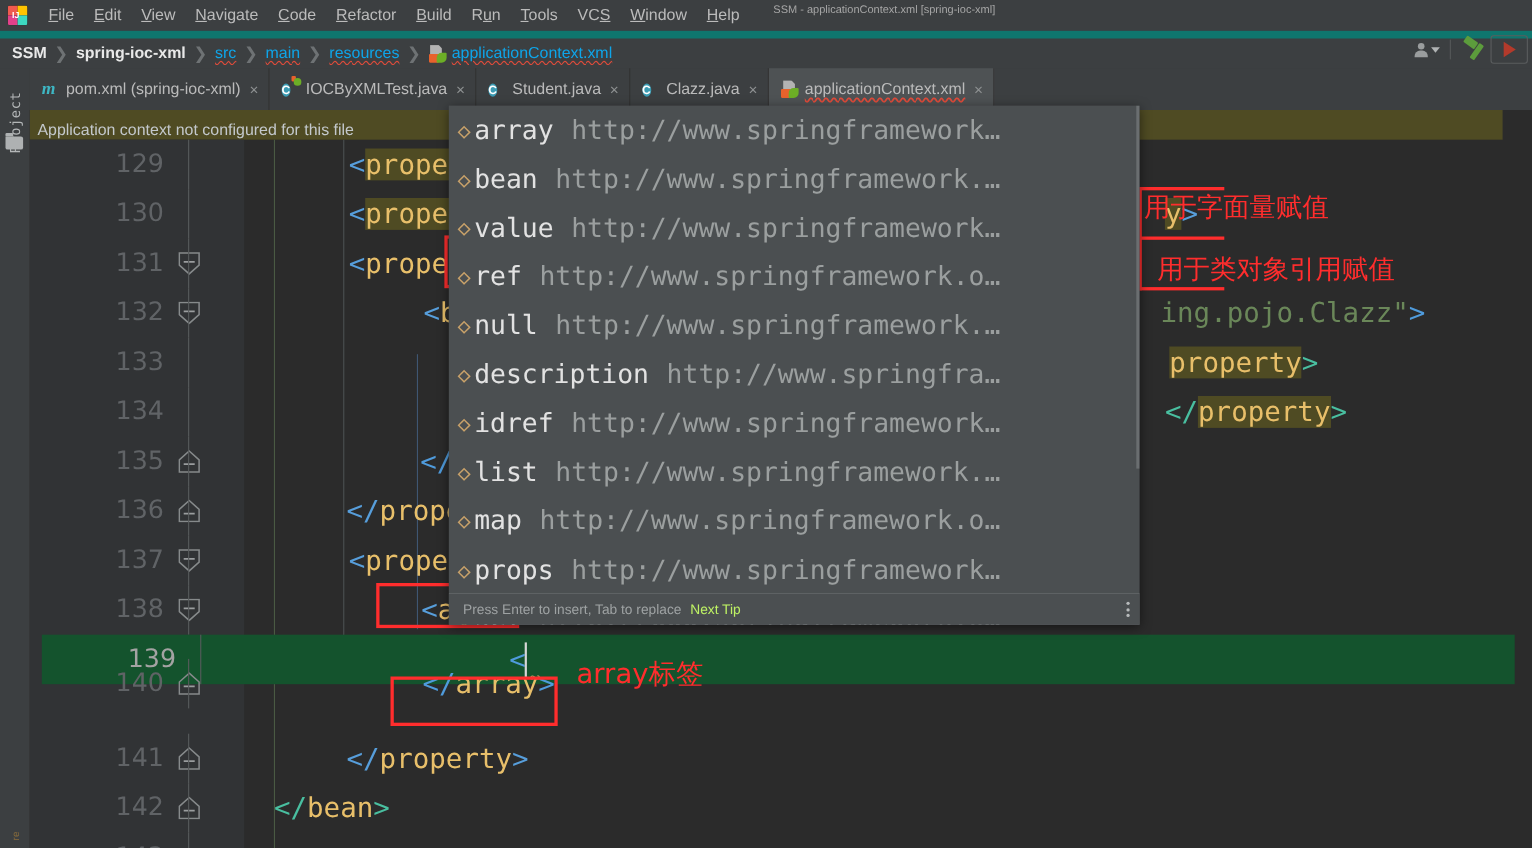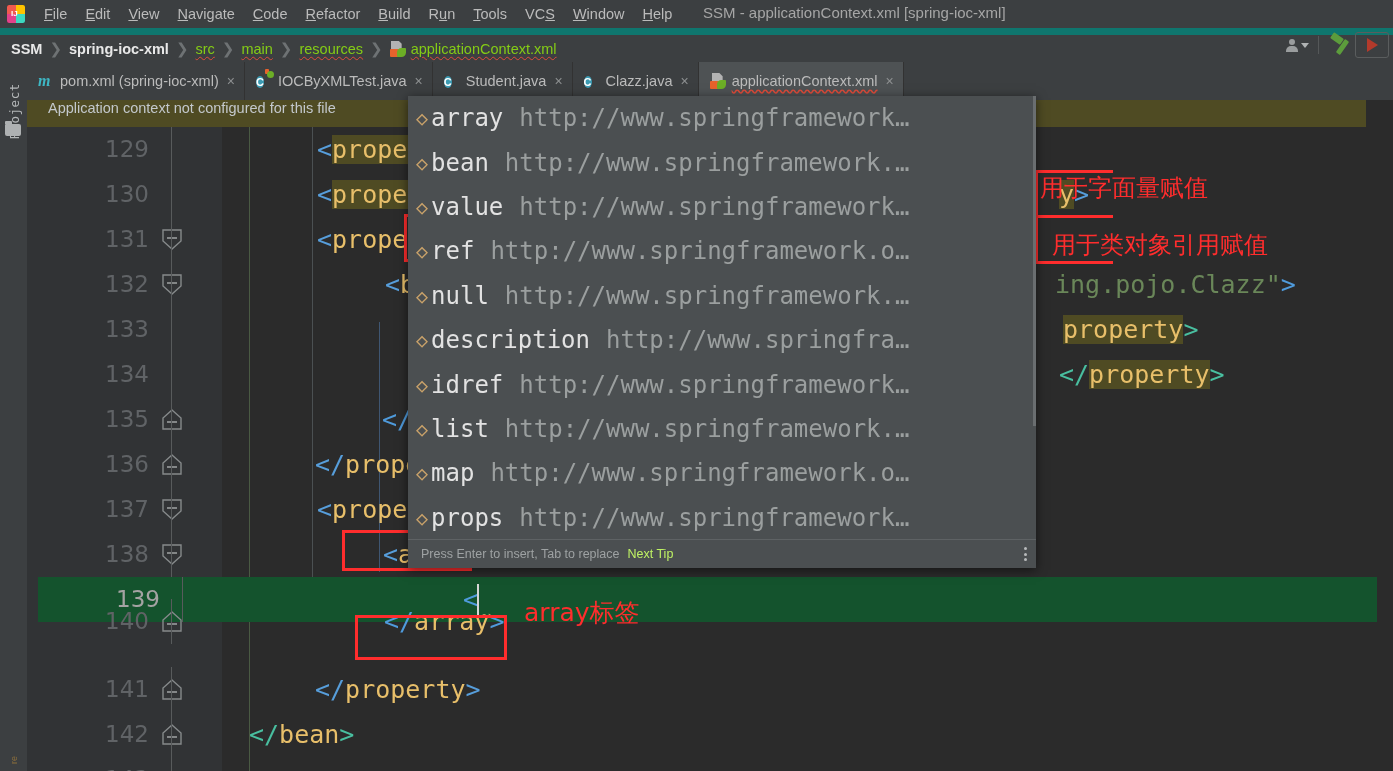--- a/index.html
+++ b/index.html
@@ -25,34 +25,34 @@
   .logo .q3{position:absolute;left:0;bottom:0;width:9px;height:9px;background:#e3418a;}
   .logo .q4{position:absolute;right:0;bottom:0;width:9px;height:9px;background:#3dd8c0;}
   .logo .ij{position:absolute;left:4px;top:3px;color:#fff;font-size:8px;font-weight:bold;line-height:12px;z-index:3;}
   .menuitem {
     color:#bbbbbb; font-size:14.5px; padding:2px 9px; cursor:default;
     white-space:nowrap;
   }
   .menuitem u { text-decoration:underline; }
   .wintitle {
     position:absolute; left:703px; top:4px;
-    color:#a6a6a6; font-size:15px; white-space:nowrap;
+    color:#a6a6a6; font-size:10px; white-space:nowrap;
   }
 
   
   .navbar {
     position:absolute; left:0; top:28px; width:1393px; height:34px;
     background:#3c3f41; border-top:7px solid #0f766e;
     display:flex; align-items:center;
   }
   .crumb {
     display:flex; align-items:center; font-size:14.5px; white-space:nowrap;
     cursor:default;
   }
-  .crumb .txt { color:#84cc16; }
+  .crumb .txt { color:#0ea5e9; }
   .crumb.bold .txt { font-weight:bold; color:#e8e8e8; }
   .crumb.squig .txt {
     text-decoration:underline; text-decoration-style:wavy;
     text-decoration-color:#e04b3a; text-underline-offset:2px;
     text-decoration-thickness:1px;
   }
   .sep { color:#6e7274; font-size:15px; padding:0 7px; }
   .crumb-icon-xml {
     position:relative; width:16px; height:16px; margin-right:5px; flex:0 0 auto;
   }
@@ -154,21 +154,21 @@
   }
 
   
   .editor {
     position:absolute; left:27px; top:100px; width:1366px; height:671px;
     background:#2b2b2b; overflow:hidden;
   }
   .notice {
     position:absolute; left:0; top:0; width:1339px; height:27px;
     background:#4f4b23; color:#c3c8cc; font-size:14.5px;
-    display:flex; align-items:flex-start; padding-left:21px;
+    display:flex; align-items:flex-end; padding-left:7px;
   }
   .gutter {
     position:absolute; left:0; top:27px; width:195px; height:644px;
     background:#313335;
   }
   .lines { position:absolute; left:0; top:27px; width:1339px; height:644px; }
   .row { position:absolute; left:0; width:1339px; height:45px; }
   .row.cur { background:#14532d;margin-left:11px; }
   .lnum {
     position:absolute; left:0; width:122px; text-align:right;

